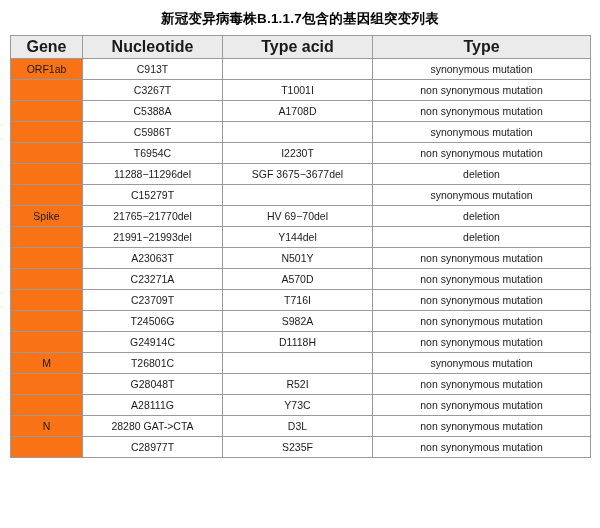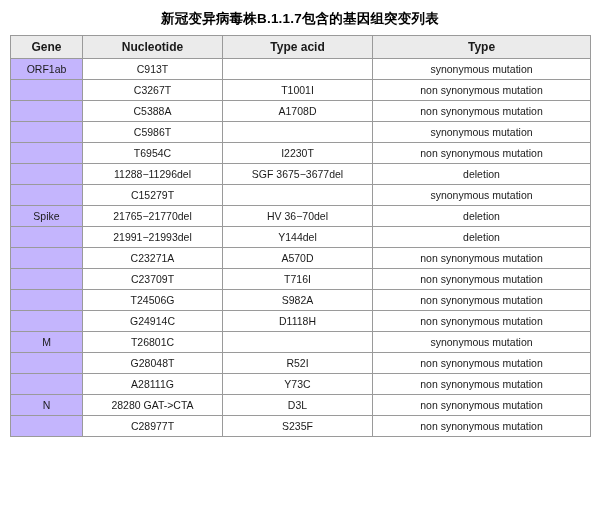--- a/index.html
+++ b/index.html
@@ -41,26 +41,26 @@
     text-align: center;
     padding: 0;
     height: 20px;
     line-height: 20px;
     white-space: nowrap;
     overflow: hidden;
   }
   table.mut th {
     background: #ebebeb;
     font-weight: bold;
-    font-size: 12px;
+    font-size: 16px;
     height: 22px;
     line-height: 22px;
   }
   table.mut td.gene {
-    background: #c4b5fd;
+    background: #f97316;
   }
   col.c-gene { width: 72px; }
   col.c-nuc  { width: 140px; }
   col.c-aa   { width: 150px; }
   col.c-type { width: 218px; }
 </style>
 </head>
 <body>
 
 <div class="page">
@@ -121,31 +121,37 @@
         </tr>
         <tr>
           <td class="gene"></td>
           <td>C15279T</td>
           <td></td>
           <td>synonymous mutation</td>
         </tr>
         <tr>
           <td class="gene">Spike</td>
           <td>21765−21770del</td>
-          <td>HV 36−70del</td>
+          <td>HV 69−70del</td>
           <td>deletion</td>
         </tr>
         <tr>
           <td class="gene"></td>
           <td>21991−21993del</td>
           <td>Y144del</td>
           <td>deletion</td>
         </tr>
         <tr>
           <td class="gene"></td>
+          <td>A23063T</td>
+          <td>N501Y</td>
+          <td>non synonymous mutation</td>
+        </tr>
+        <tr>
+          <td class="gene"></td>
           <td>C23271A</td>
           <td>A570D</td>
           <td>non synonymous mutation</td>
         </tr>
         <tr>
           <td class="gene"></td>
           <td>C23709T</td>
           <td>T716I</td>
           <td>non synonymous mutation</td>
         </tr>

